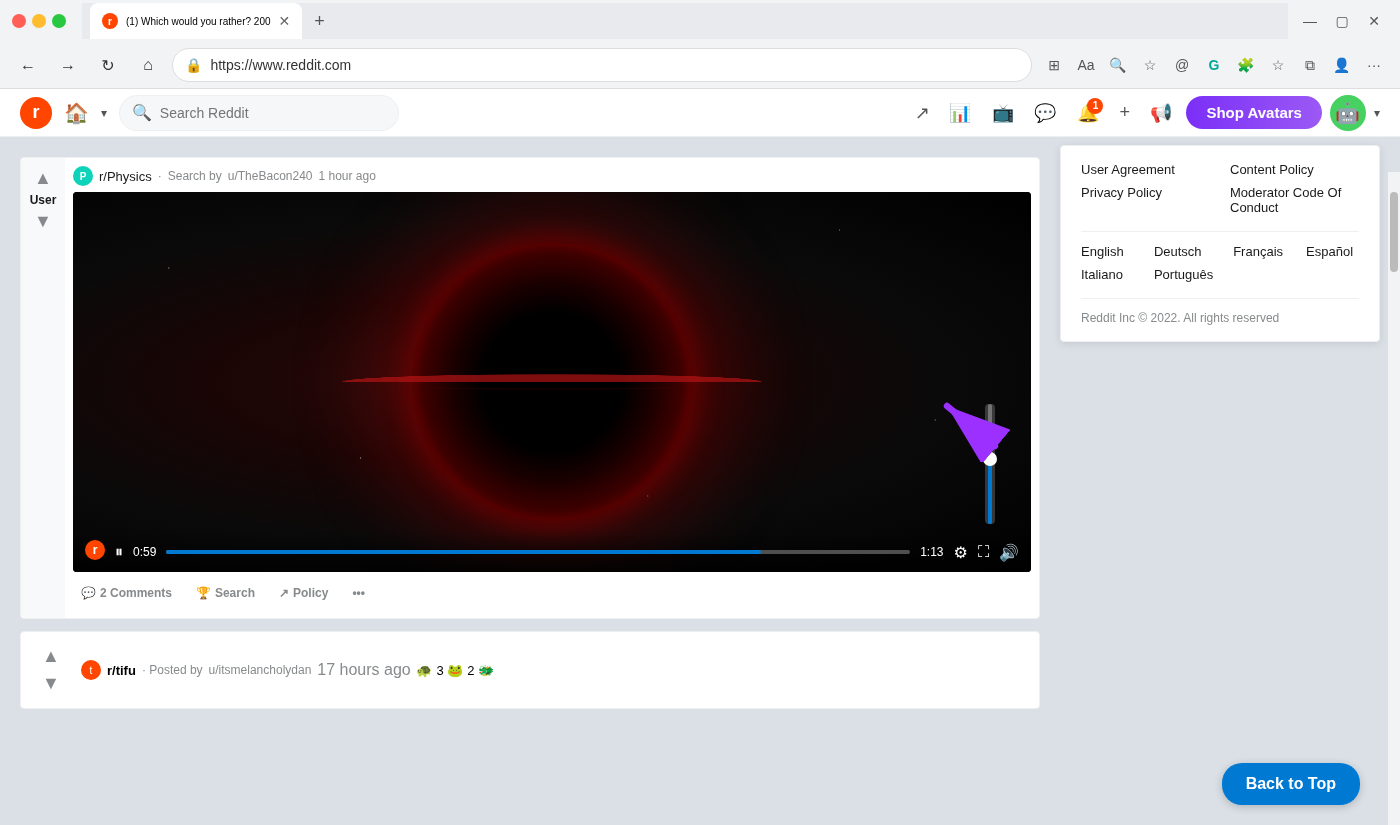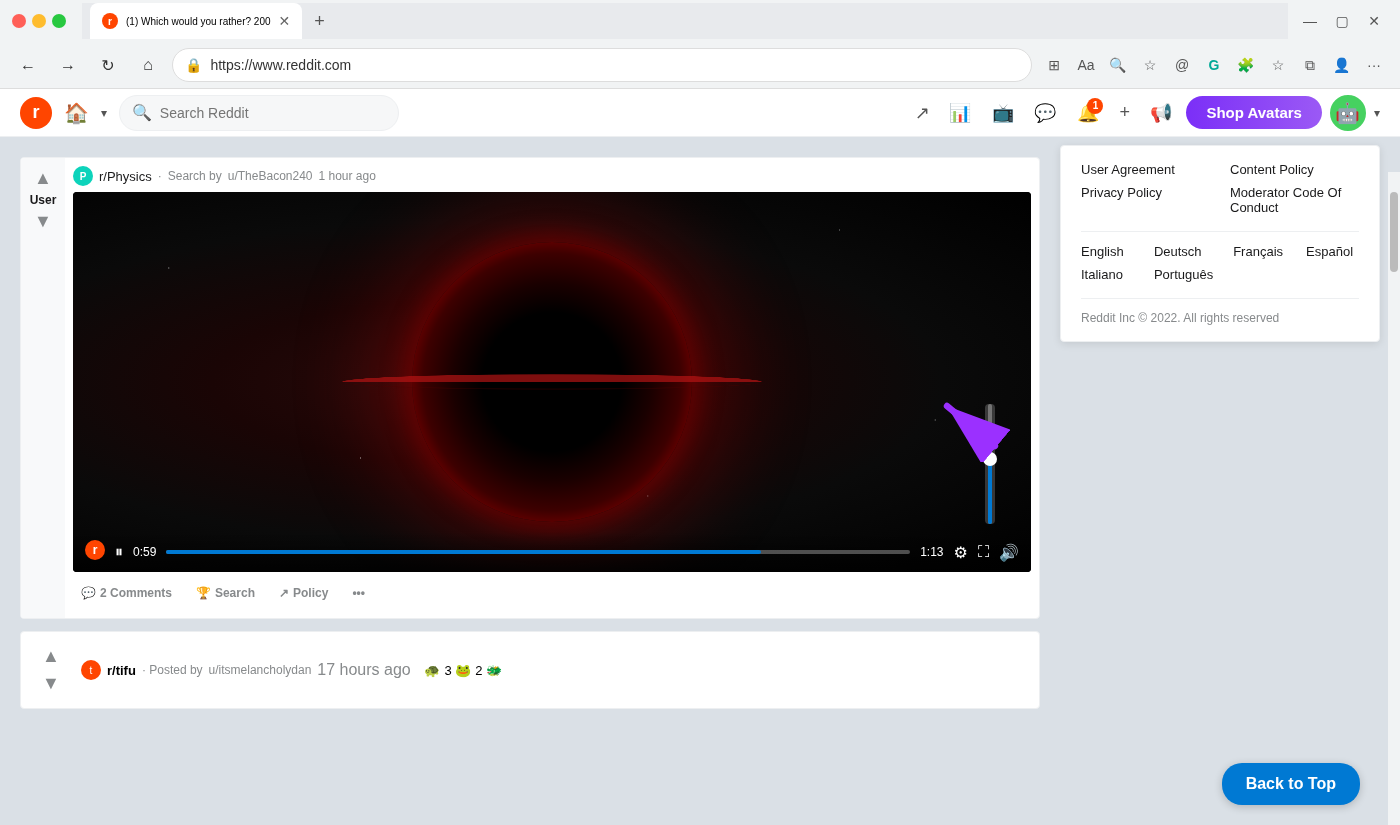--- a/index.html
+++ b/index.html
@@ -545,21 +545,21 @@
       <div class="vote-column" style="background: none; padding: 4px;">
         <button class="vote-btn">▲</button>
         <button class="vote-btn">▼</button>
       </div>
       <div style="display:flex; align-items:center; gap:6px;">
         <div style="width:20px;height:20px;border-radius:50%;background:#ff4500;display:flex;align-items:center;justify-content:center;color:white;font-size:10px;">t</div>
         <span style="font-weight:700;font-size:13px;">r/tifu</span>
         <span style="font-size:12px;color:#878a8c;">· Posted by</span>
         <span style="font-size:12px;color:#878a8c;">u/itsmelancholydan</span>
         <span style="font-size:16px;color:#878a8c;">17 hours ago</span>
-        <span style="font-size:13px;margin-left:8px;">🐢 3 🐸 2 🐲</span>
+        <span style="font-size:13px;">🐢 3 🐸 2 🐲</span>
       </div>
     </div>
   </div>
 
   <div class="right-panel">
     <div class="footer-dropdown">
 
       <div class="footer-links-grid">
         <a class="footer-link">User Agreement</a>
         <a class="footer-link">Content Policy</a>

